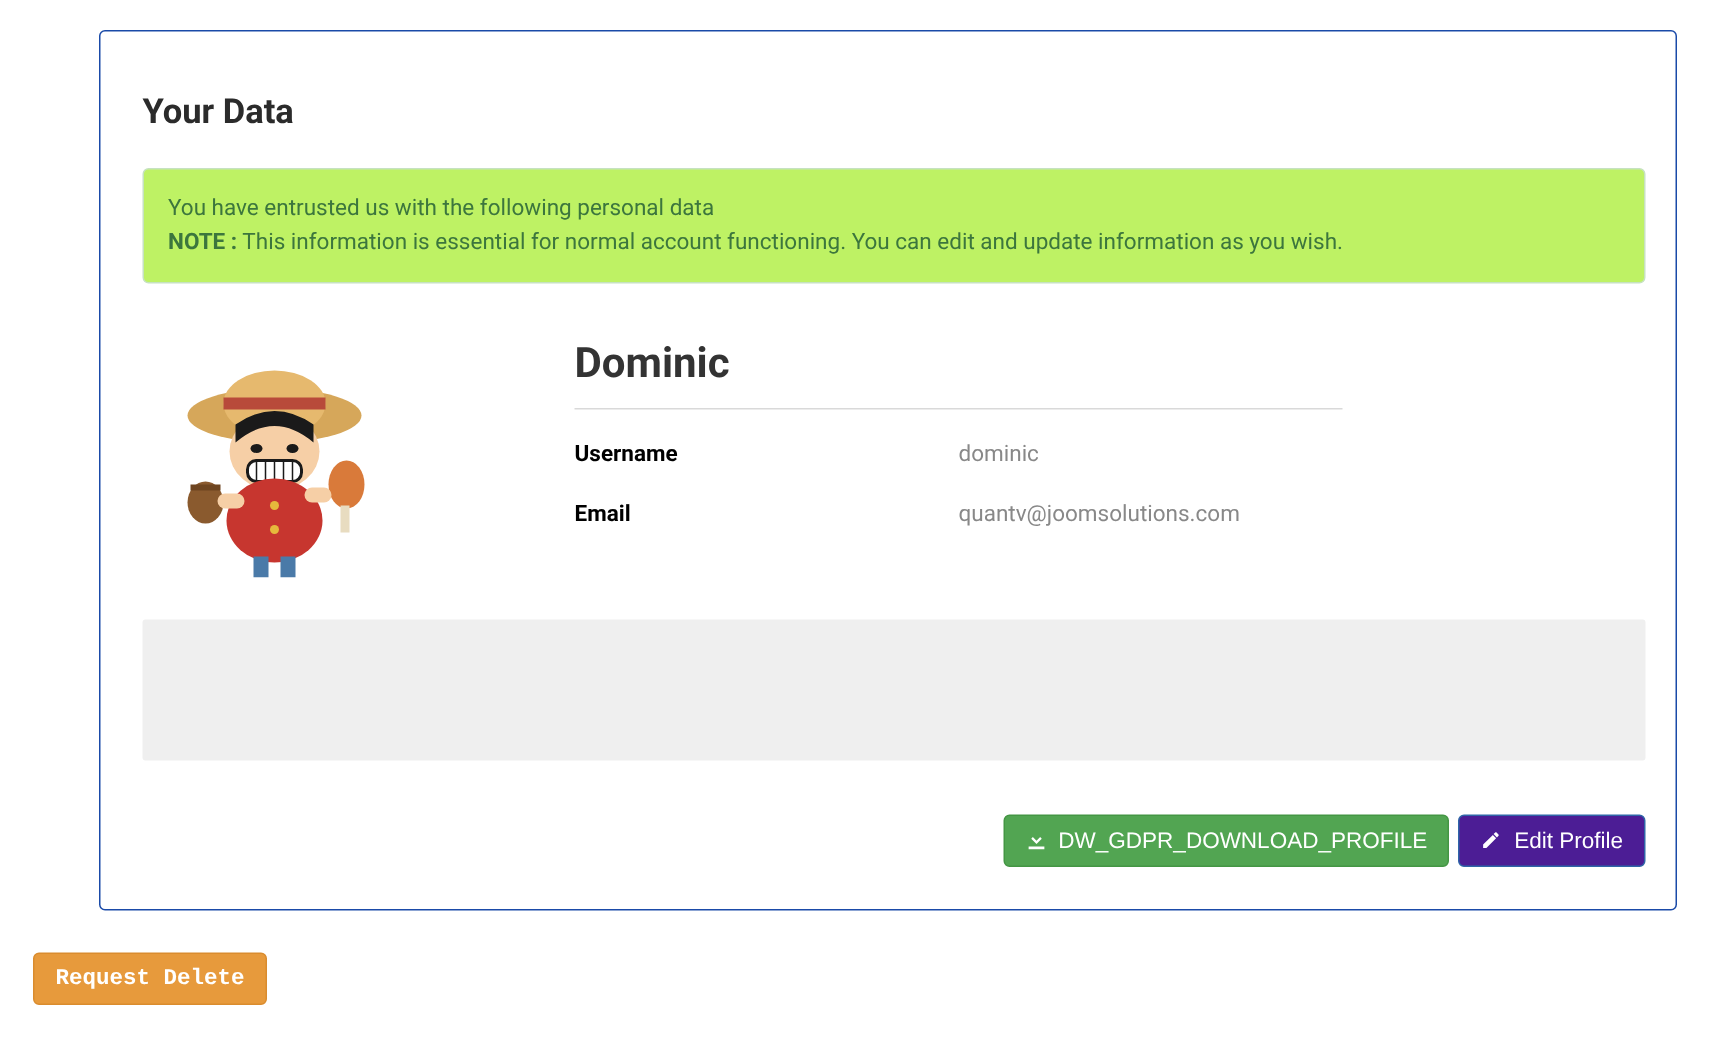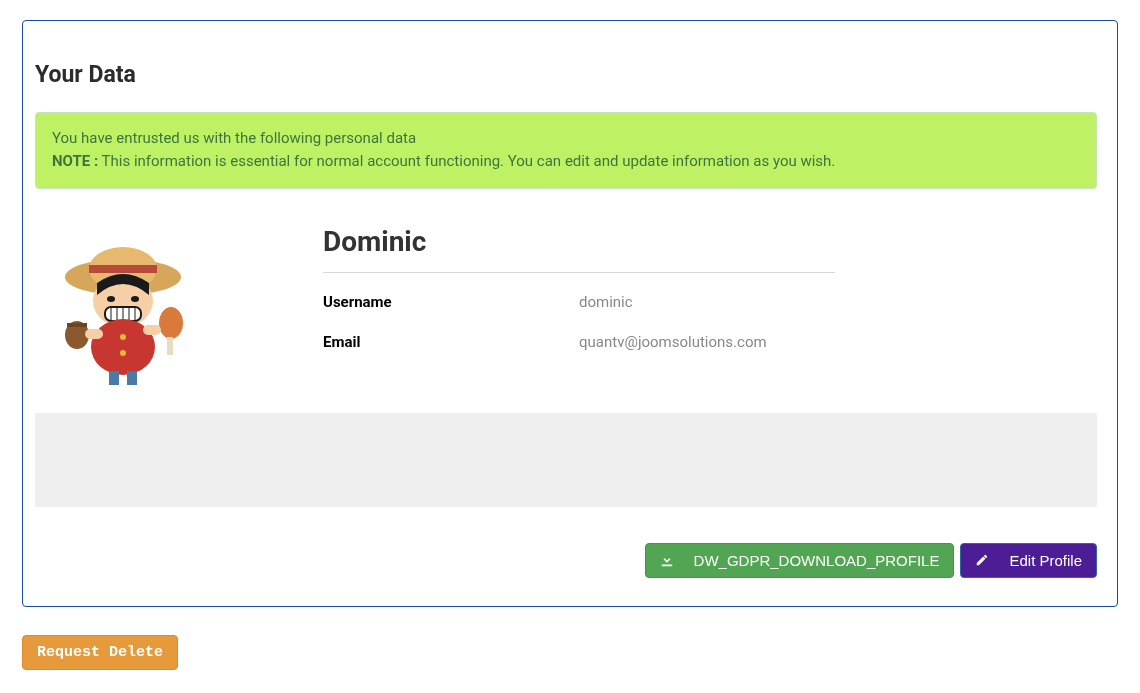--- a/index.html
+++ b/index.html
@@ -7,22 +7,23 @@
     margin: 0;
     padding: 20px 22px;
     font-family: -apple-system, BlinkMacSystemFont, "Segoe UI", Roboto, "Helvetica Neue", Arial, sans-serif;
     color: #333;
     background: #fff;
     width: 1140px;
   }
   .panel {
     border: 1.5px solid #1a4aa8;
     border-radius: 4px;
-    padding: 22px 20px 28px 12px;
+    padding: 22px 20px 28px 28px;
     margin-bottom: 28px;
+    margin-left: 44px;
   }
   .page-title {
     font-size: 23px;
     font-weight: 700;
     color: #2b2b2b;
     margin: 18px 0 24px 0;
   }
   .alert {
     background: #bef264;
     border: 1px solid #c6e2c0;
@@ -86,21 +87,21 @@
   }
   .actions {
     display: flex;
     justify-content: flex-end;
     gap: 6px;
     margin-top: 36px;
   }
   .btn {
     display: inline-flex;
     align-items: center;
-    gap: 20px;
+    gap: 8px;
     font-size: 15px;
     padding: 8px 14px;
     border-radius: 4px;
     border: 1px solid transparent;
     cursor: pointer;
     color: #fff;
     white-space: nowrap;
   }
   .btn-green {
     background: #52a552;

